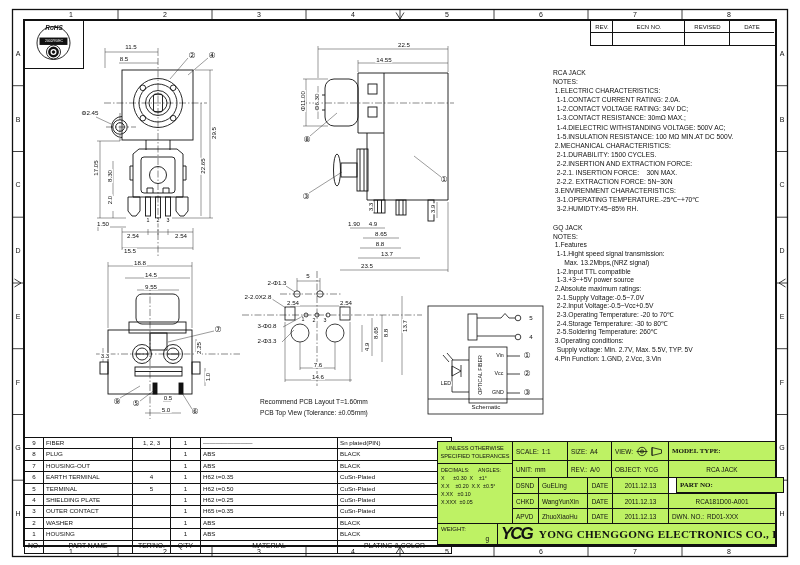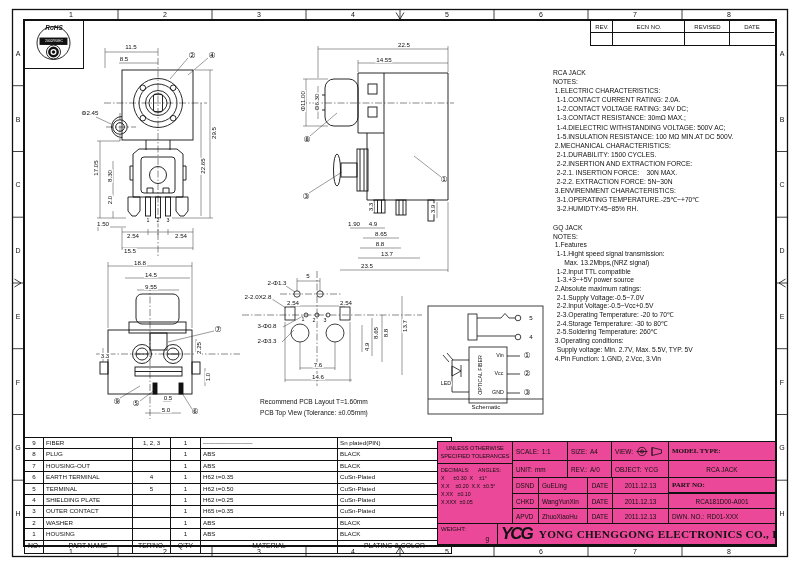--- a/index.html
+++ b/index.html
@@ -27,21 +27,21 @@
   .ptable{position:absolute;left:24px;top:437px;border-collapse:collapse;font-size:6.2px;table-layout:fixed;}
   .ptable td{border:1px solid #111;height:10.4px;line-height:1;padding:0 2px;white-space:nowrap;overflow:hidden;}
   .ptable td:nth-child(1){width:14px;text-align:center;}
   .ptable td:nth-child(2){width:84px;}
   .ptable td:nth-child(3){width:33px;text-align:center;}
   .ptable td:nth-child(4){width:25px;text-align:center;}
   .ptable td:nth-child(5){width:132px;}
   .ptable td:nth-child(6){width:109px;}
   .ptable tr.hd td{height:12.6px;text-align:center;font-size:6.8px;}
   #tblock{position:absolute;left:437px;top:441px;width:339px;height:104px;font-size:6.4px;}
-  .tcell{position:absolute;border:1px solid #111;box-sizing:border-box;display:flex;align-items:center;padding:0 3px;white-space:nowrap;overflow:hidden;background:#ec4899;}
+  .tcell{position:absolute;border:1px solid #111;box-sizing:border-box;display:flex;align-items:center;padding:0 3px;white-space:nowrap;overflow:hidden;background:#bef264;}
   .tcell.center{justify-content:center;padding:0;}
   .tcell .lbl{margin-right:3px;}
   .tol{flex-direction:column;justify-content:flex-start;align-items:stretch;padding:0;}
   .tol-head{text-align:center;font-size:5.6px;line-height:7.5px;padding-top:3px;border-bottom:1px solid #111;padding-bottom:3px;}
   .tol-body{font-size:5.3px;line-height:8px;padding:2px 0 0 3px;}
   .serif-b{font-family:"Liberation Serif",serif;font-weight:bold;font-size:7px;}
   #company-name{font-family:"Liberation Serif",serif;font-weight:bold;font-size:11.2px;letter-spacing:.3px;}
   #ycg-logo{font-weight:900;font-style:italic;font-size:17px;letter-spacing:-2px;margin-right:7px;}
   .wlabel{position:absolute;left:3px;top:2px;font-size:6px;}
   .wunit{position:absolute;right:8px;bottom:2px;font-size:6.5px;}
@@ -517,21 +517,21 @@
       </div>
     <div class="tcell" style="left:101px;top:36px;width:50px;height:17px">
         <span>GuELing</span>
       </div>
     <div class="tcell center" style="left:150px;top:36px;width:26px;height:17px">
         <span>DATE</span>
       </div>
     <div class="tcell center" style="left:175px;top:36px;width:57px;height:17px">
         <span>2011.12.13</span>
       </div>
-    <div class="tcell" style="left:231px;top:36px;width:108px;height:16px">
+    <div class="tcell" style="left:239px;top:36px;width:108px;height:16px">
       <span class="serif-b">PART NO:</span>
     </div>
 
     <div class="tcell" style="left:75px;top:52px;width:27px;height:16px">
         <span>CHKD</span>
       </div>
     <div class="tcell" style="left:101px;top:52px;width:50px;height:16px">
         <span>WangYunXin</span>
       </div>
     <div class="tcell center" style="left:150px;top:52px;width:26px;height:16px">

